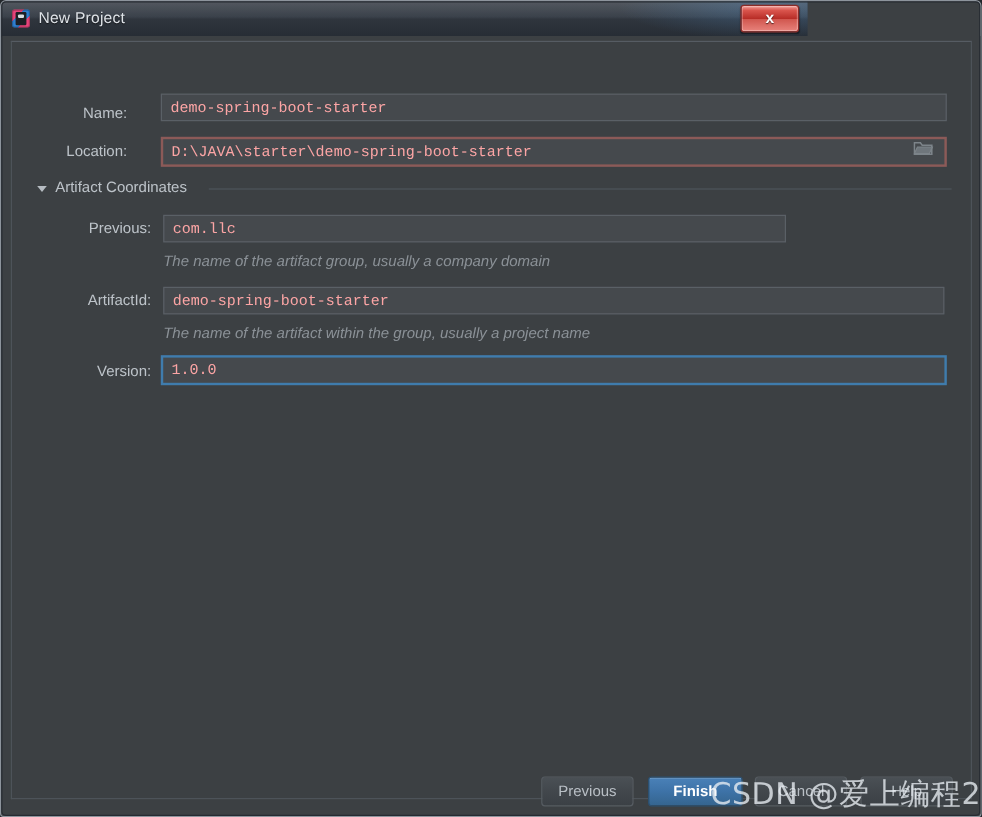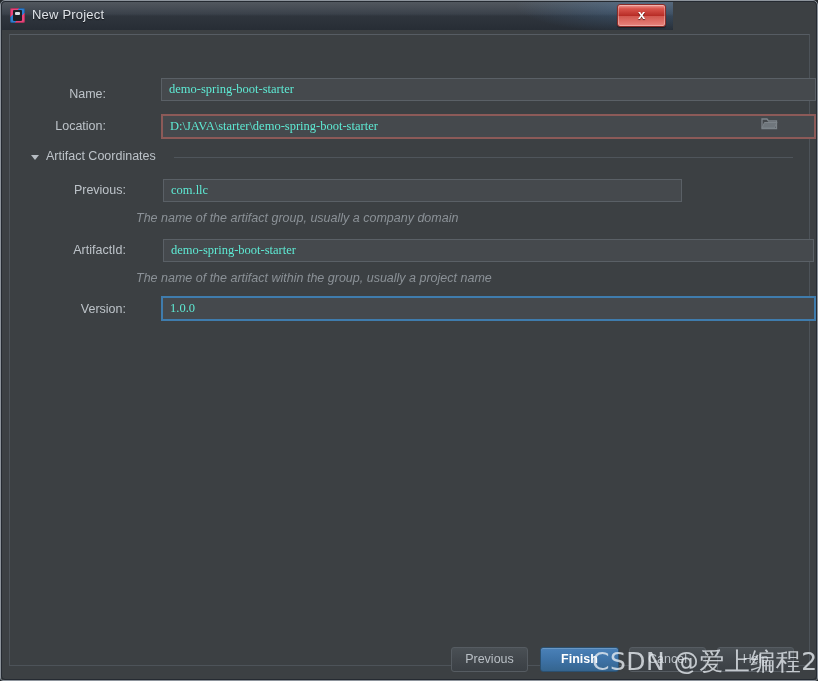--- a/index.html
+++ b/index.html
@@ -142,26 +142,25 @@
     font-size: 12.5px;
     color: #bdc3c9;
     text-align: right;
     white-space: nowrap;
   }
   .text-input {
     position: absolute;
     box-sizing: border-box;
     background: #45494d;
     border: 1px solid #5a6066;
-    color: #5eead4;
-    font-family: Liberation Serif, serif;
+    color: #fca5a5;
+    font-family: Liberation Mono, monospace;
     font-size: 12.5px;
     padding: 0 0 0 7px;
     outline: none;
-    margin-left: 27px;
   }
   .text-input.warn {
     background: #45494d;
     border: 2px solid #8c5a58;
   }
   .text-input.focused {
     background: #45494d;
     border: 2px solid #3f7cad;
   }
   .hint {

